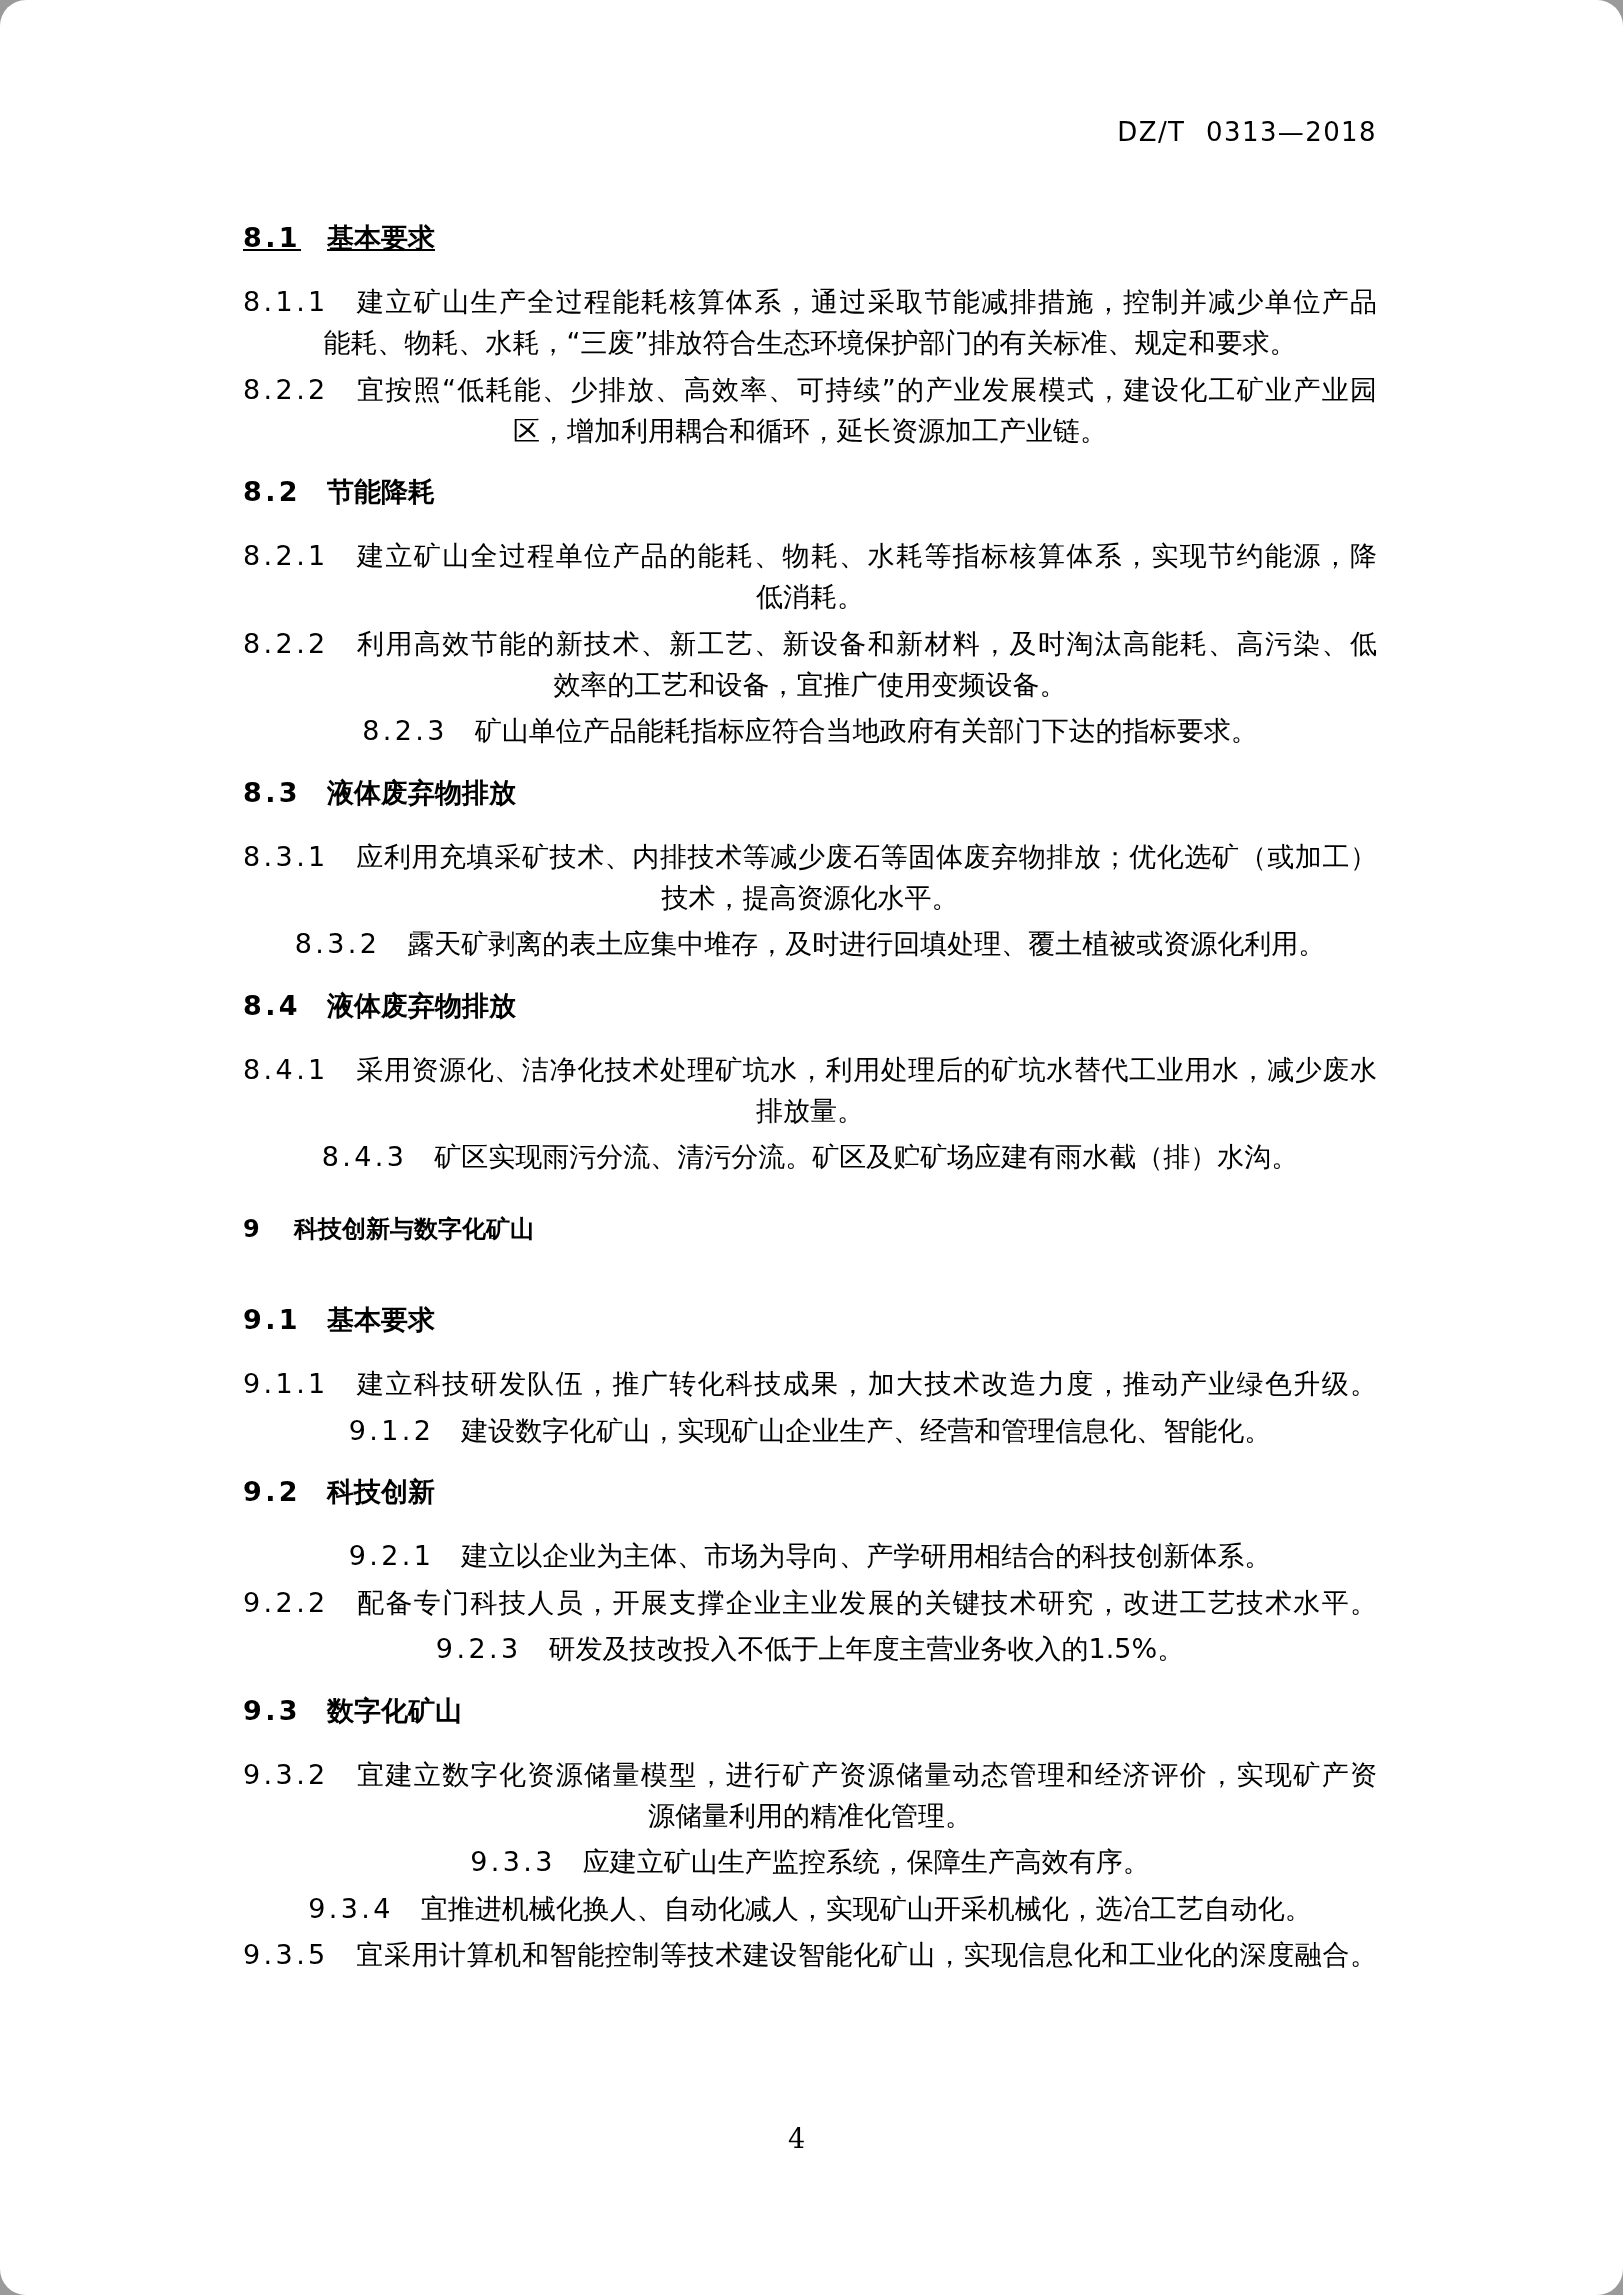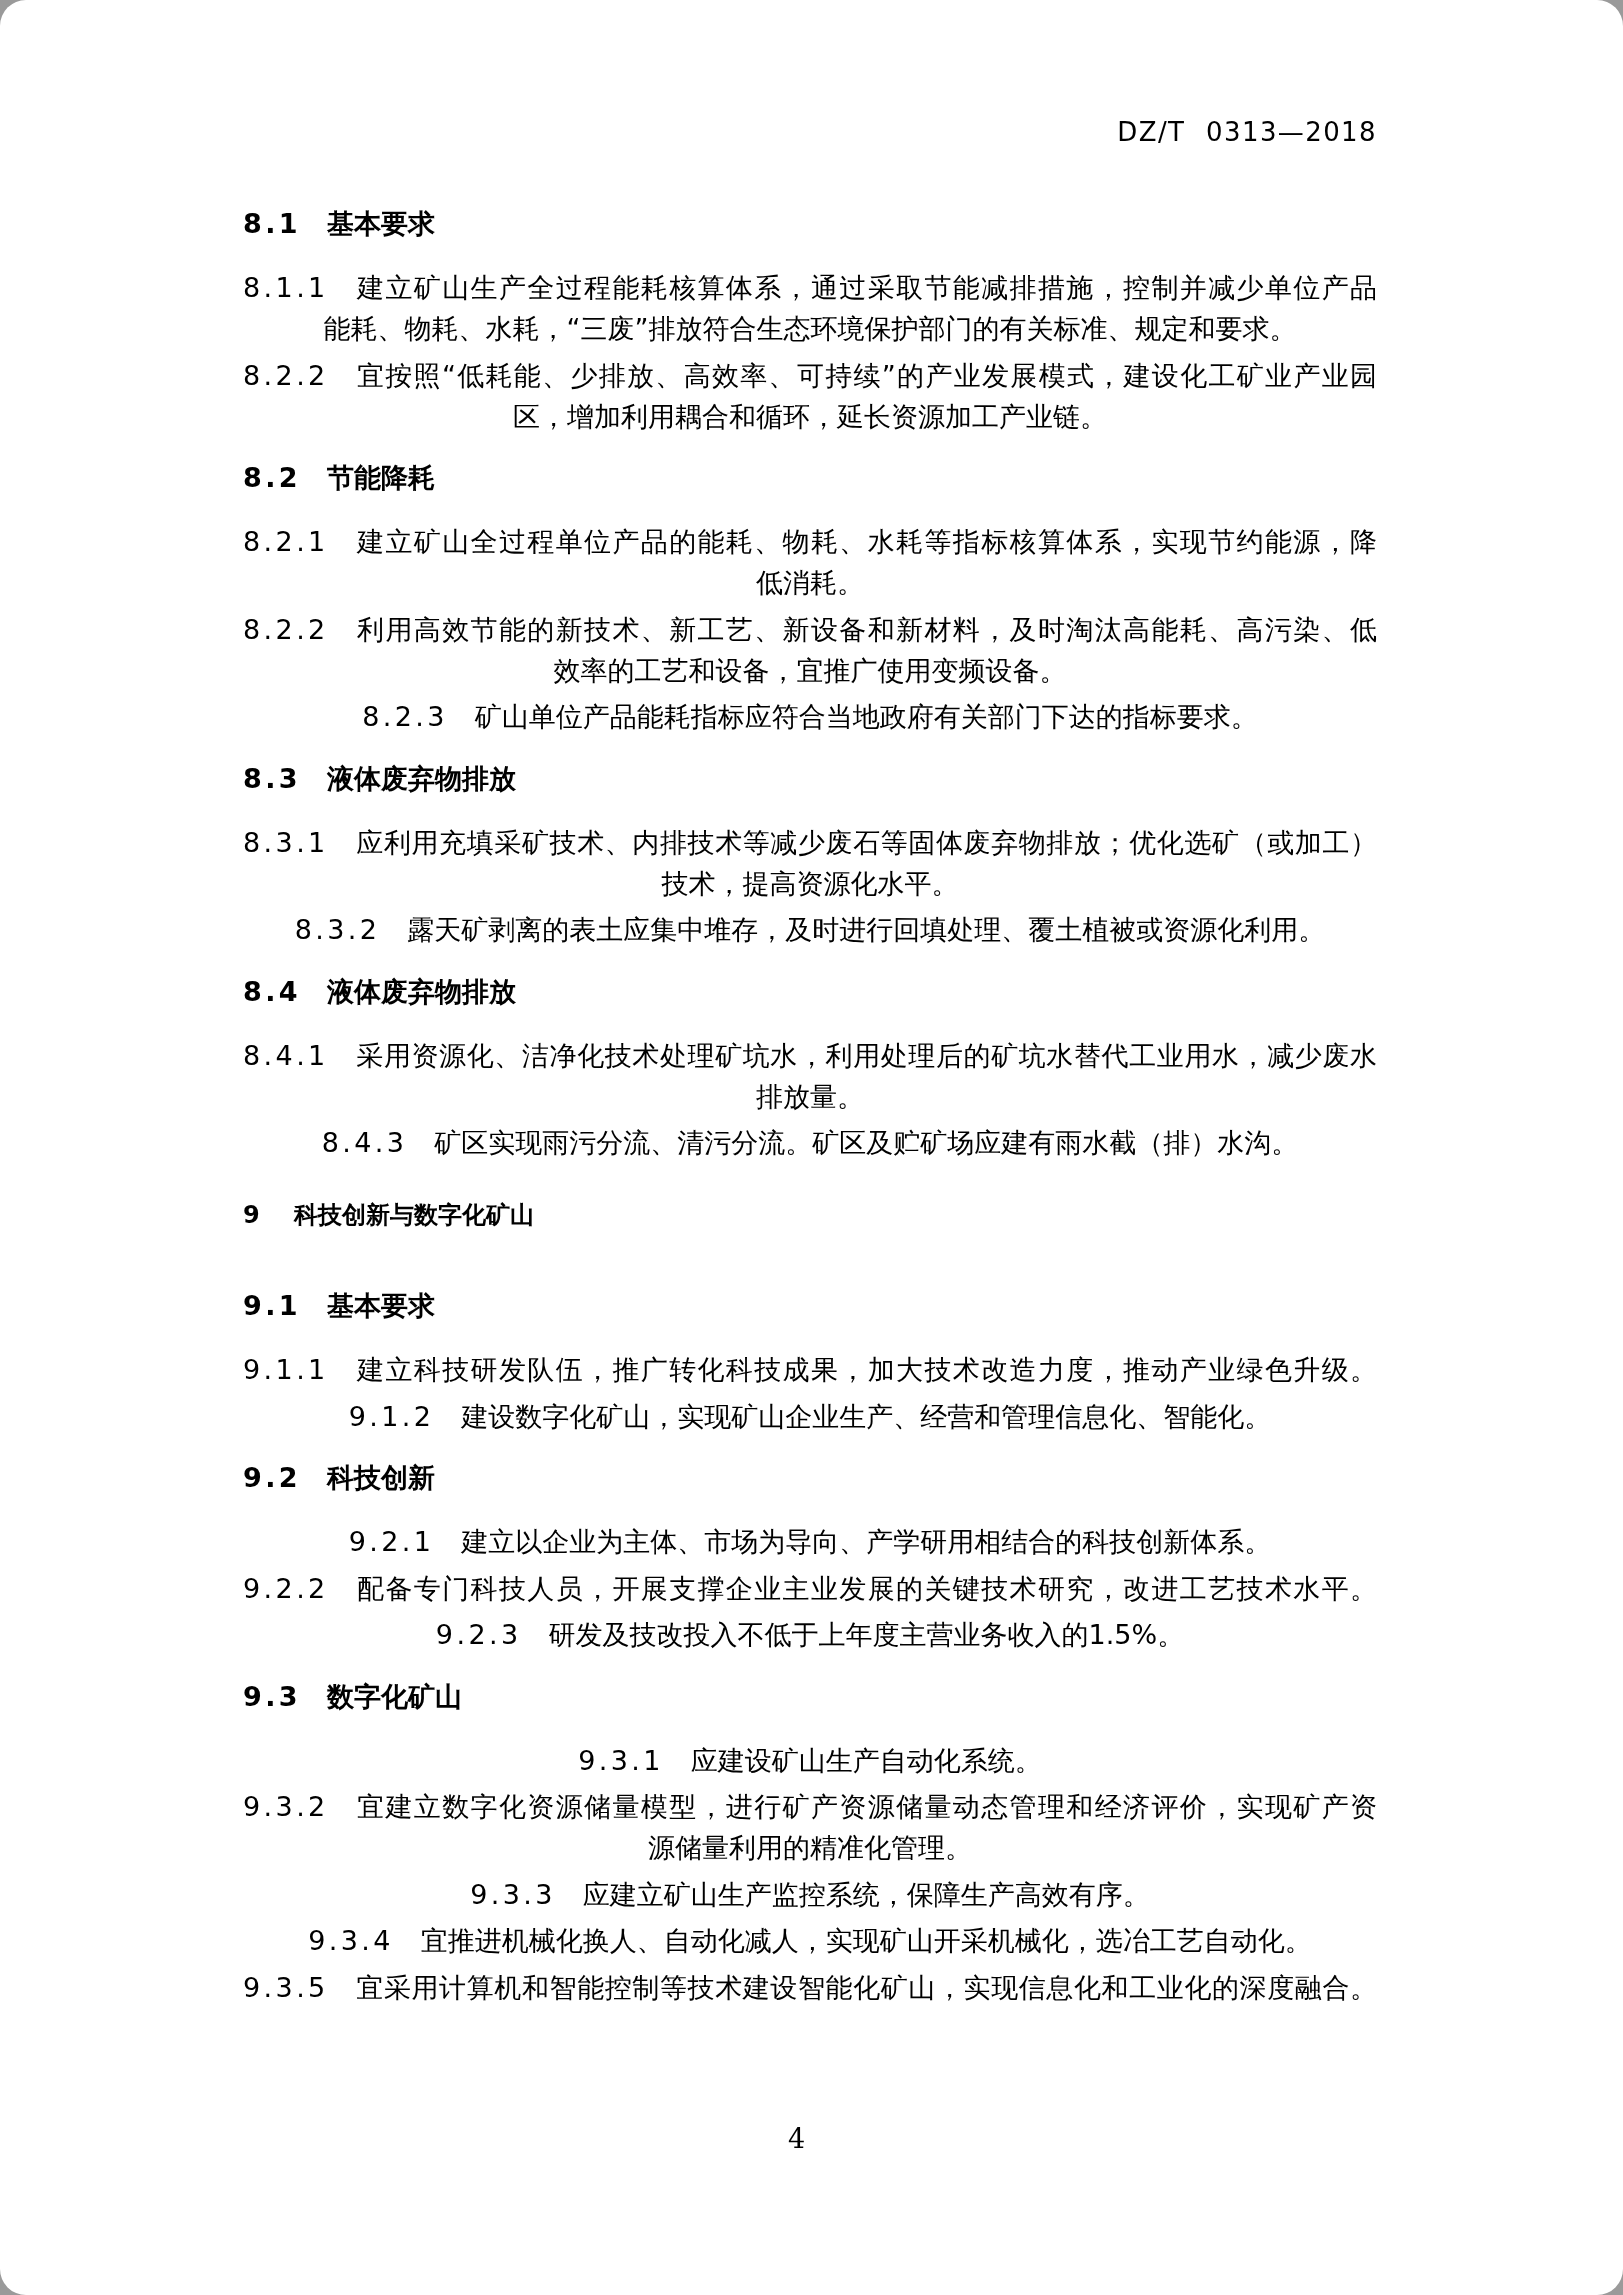--- a/index.html
+++ b/index.html
@@ -35,21 +35,21 @@
     top: 207px;
     left: 243px;
     width: 1134px;
   }
   .section-heading {
     font-weight: 700;
     font-size: 27px;
     line-height: 33px;
     margin: 24.5px 0 27px 0;
   }
-  .section-heading:first-child { margin-top: 0; }
+  .section-heading:first-child { margin-top: 14px; text-decoration: underline; }
   .chapter-heading {
     font-weight: 700;
     font-size: 24px;
     line-height: 38px;
     margin: 33px 0 55px 0;
   }
   .h-label {
     letter-spacing: 3.4px;
     padding-right: 26px;
   }
@@ -141,23 +141,20 @@
         <div class="para-line"><span class="para-label">9.2.1</span>建立以企业为主体、市场为导向、产学研用相结合的科技创新体系。</div>
       </div>
       <div class="para">
         <div class="para-line full"><span class="para-label">9.2.2</span>配备专门科技人员，开展支撑企业主业发展的关键技术研究，改进工艺技术水平。</div>
       </div>
       <div class="para">
         <div class="para-line"><span class="para-label">9.2.3</span>研发及技改投入不低于上年度主营业务收入的1.5%。</div>
       </div>
       <div class="section-heading"><span class="h-label">9.3</span><span class="h-title">数字化矿山</span></div>
       <div class="para">
-        <div class="para-line"><span class="para-label">9.3.1</span>应建设矿山生产自动化系统。</div>
-      </div>
-      <div class="para">
         <div class="para-line full"><span class="para-label">9.3.2</span>宜建立数字化资源储量模型，进行矿产资源储量动态管理和经济评价，实现矿产资</div>
         <div class="para-line">源储量利用的精准化管理。</div>
       </div>
       <div class="para">
         <div class="para-line"><span class="para-label">9.3.3</span>应建立矿山生产监控系统，保障生产高效有序。</div>
       </div>
       <div class="para">
         <div class="para-line"><span class="para-label">9.3.4</span>宜推进机械化换人、自动化减人，实现矿山开采机械化，选冶工艺自动化。</div>
       </div>
       <div class="para">

